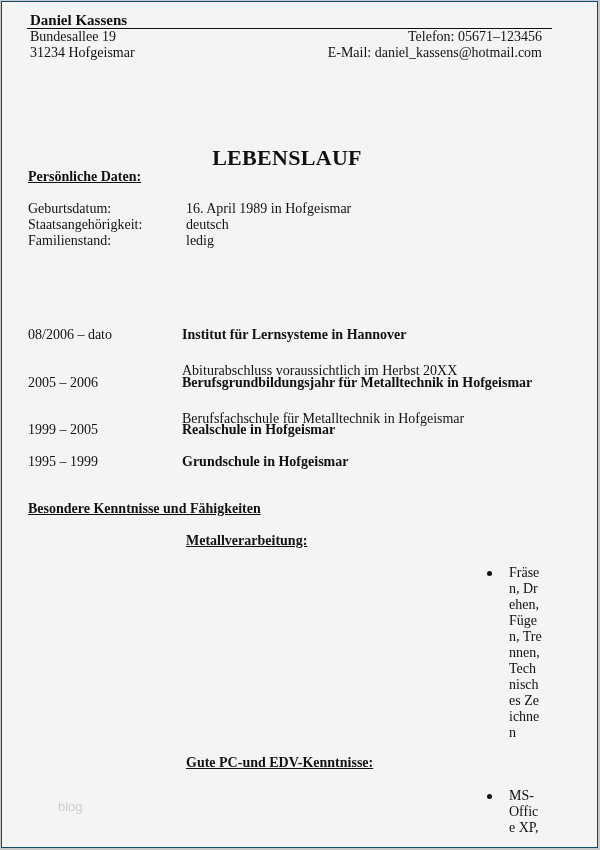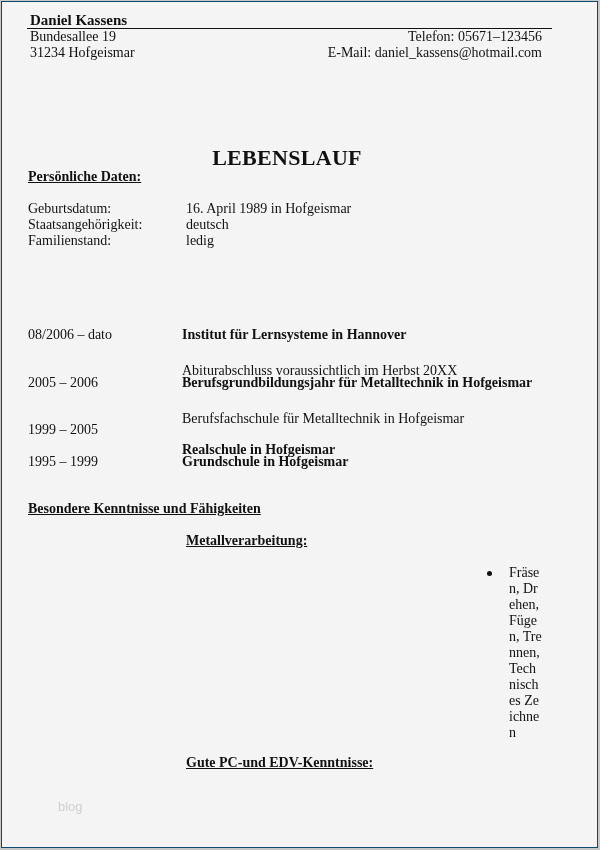--- a/index.html
+++ b/index.html
@@ -66,28 +66,31 @@
 
   <div class="abs row period" style="top:325px">08/2006 – dato</div>
   <div class="abs row inst" style="top:325px">Institut für Lernsysteme in Hannover</div>
   <div class="abs row detail" style="top:341px">Abiturabschluss voraussichtlich im Herbst 20XX</div>
 
   <div class="abs row period" style="top:373px">2005 – 2006</div>
   <div class="abs row inst" style="top:373px">Berufsgrundbildungsjahr für Metalltechnik in Hofgeismar</div>
   <div class="abs row detail" style="top:389px">Berufsfachschule für Metalltechnik in Hofgeismar</div>
 
   <div class="abs row period" style="top:420px">1999 – 2005</div>
-  <div class="abs row inst" style="top:440px">Realschule in Hofgeismar</div>
+  <div class="abs row inst" style="top:420px">Realschule in Hofgeismar</div>
 
   <div class="abs row period" style="top:452px">1995 – 1999</div>
   <div class="abs row inst" style="top:452px">Grundschule in Hofgeismar</div>
 
   <div class="abs heading" style="left:26px; top:499px">Besondere Kenntnisse und Fähigkeiten</div>
 
   <div class="abs heading subheading" style="top:531px">Metallverarbeitung:</div>
   <ul class="bullet-list" style="top:563px">
     <li>Fräsen, Drehen, Fügen, Trennen, Technisches Zeichnen</li>
   </ul>
 
   <div class="abs heading subheading" style="top:753px">Gute PC-und EDV-Kenntnisse:</div>
+  <ul class="bullet-list" style="top:786px">
+    <li>MS-Office XP,</li>
+  </ul>
 
   <div class="abs watermark">blog</div>
 </div>
 
 </body></html>

